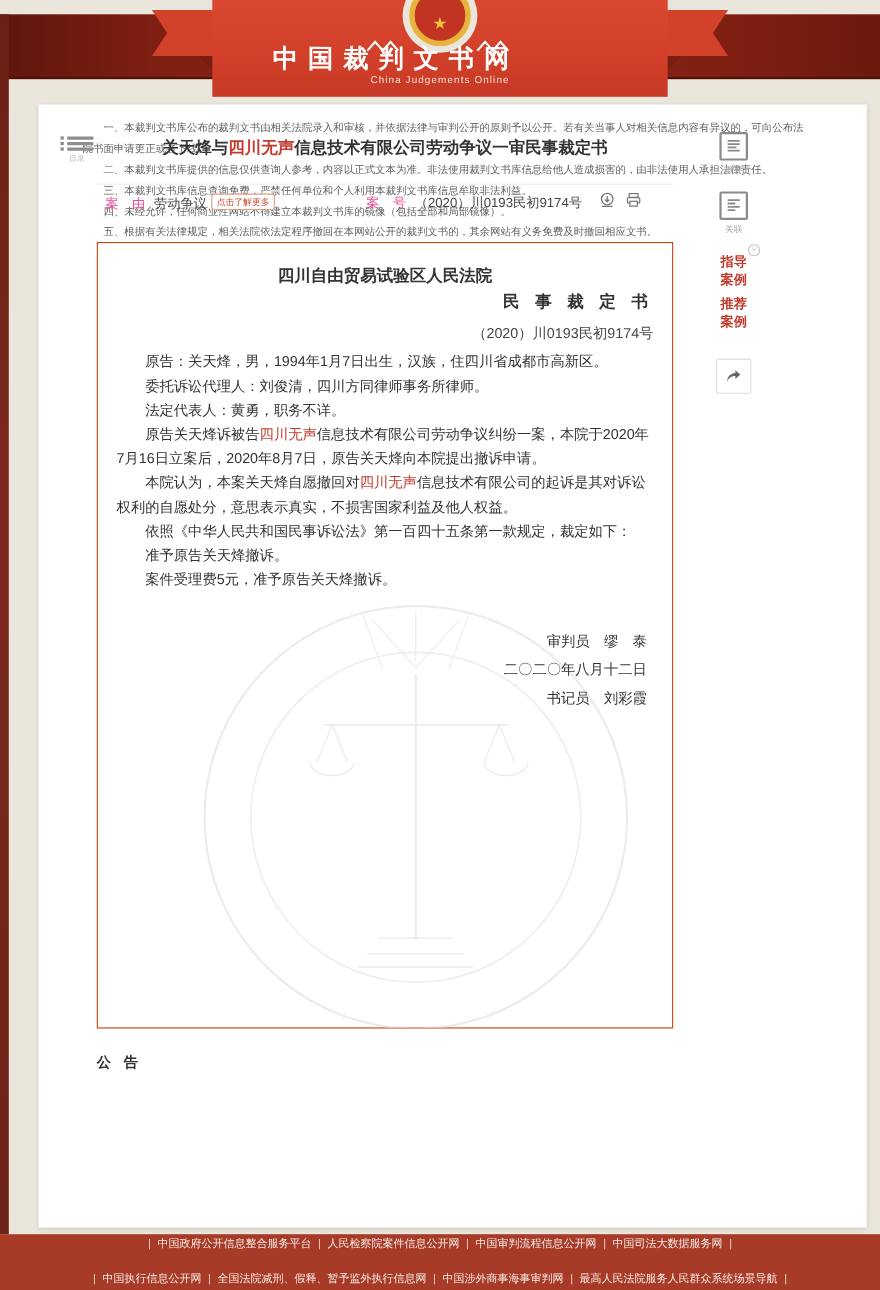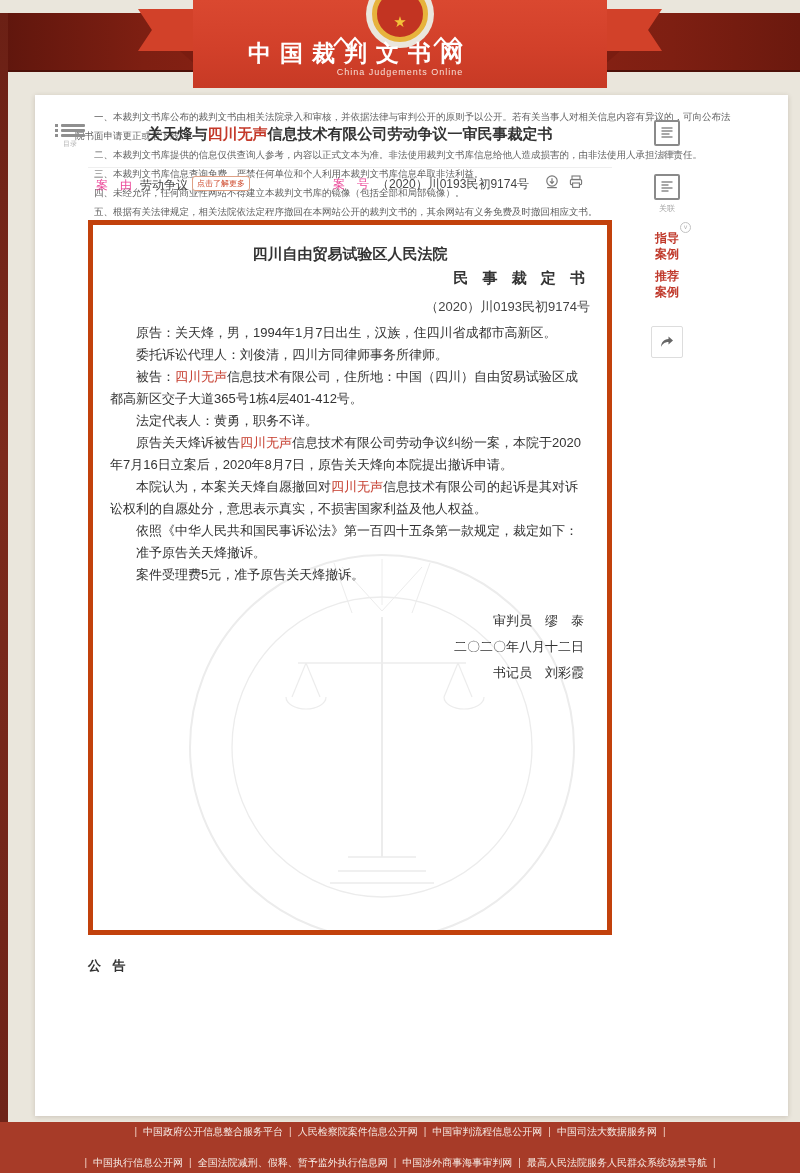--- a/index.html
+++ b/index.html
@@ -56,29 +56,29 @@
   .meta .lab { color:#ec4899; margin-right:8px; }
   .meta .val { color:#444; font-weight:normal; }
   .meta .mid { position:absolute; left:237px; top:0; }
   .badge { display:inline-block; font-size:8px; color:#cf4a2d; border:1px solid #dfa084;
     border-radius:3px; padding:1px 4px; margin-left:4px; vertical-align:3px; background:#fff; cursor:pointer; }
   .meta-icons { position:absolute; right:28px; top:6px; display:flex; gap:8px; }
   .meta-icons svg { cursor:pointer; }
   .redact { display:inline-block; width:88px; height:15px; background:#0b0b0b;
     vertical-align:-3px; transform:rotate(-1.2deg); margin-left:2px; }
   
-  .ruling { position:relative; margin-top:0; border:5px solid #c2410c; height:715px; overflow:hidden;
+  .ruling { position:relative; margin-top:0; border:1px solid #c2410c; height:715px; overflow:hidden;
     padding:14px 17px 0 17px; }
   .wm { position:absolute; left:0; top:0; z-index:0; pointer-events:none; }
   .ruling .content { position:relative; z-index:1; }
   .court { text-align:center; font-size:15px; font-weight:bold; color:#333; margin-top:6px; }
   .dtype { text-align:right; font-size:15px; font-weight:bold; color:#333; margin-top:5px; letter-spacing:5px; }
   .caseno { text-align:right; font-size:13px; color:#444; margin:10px 0 6px 0; }
   .paras p { font-size:13px; color:#333; line-height:22px; text-indent:2em; }
-  .sig { text-align:right; font-size:13px; color:#333; margin-top:22px; line-height:26px; padding-right:6px; }
+  .sig { text-align:right; font-size:13px; color:#333; margin-top:32px; line-height:26px; padding-right:6px; }
   
   .notice-title { font-size:13px; font-weight:bold; color:#333;
     margin-top:22px; letter-spacing:4px; }
   .notice-items { margin:12px 52px 0 40px; }
   .notice-items p { font-size:9.5px; color:#5f5f5f; line-height:2.0; text-indent:2em; }
   
   .rail { position:absolute; left:604px; top:25px; width:56px; text-align:center; }
   .rail .tool { margin-bottom:14px; cursor:pointer; }
   .rail .ibox { width:26px; height:26px; border:2px solid #8a8a8a; border-radius:2px;
     margin:0 auto; display:flex; align-items:center; justify-content:center; }
@@ -169,21 +169,20 @@
           <path d="M289 386l-40-44M289 386l40-44M289 380v-46M259 388l-18-50M319 388l18-50" stroke-width="1"></path>
         </g>
       </svg>
       <div class="content">
         <div class="court">四川自由贸易试验区人民法院</div>
         <div class="dtype">民 事 裁 定 书</div>
         <div class="caseno">（2020）川0193民初9174号</div>
         <div class="paras" id="paragraphs">
             <p><span>原告：关天烽，男，1994年1月7日出生，汉族，住四川省成都市高新区。</span></p>
             <p><span>委托诉讼代理人：刘俊清，四川方同律师事务所律师。</span></p>
-            <p><span>被告：</span><span class="red">四川无声</span><span>信息技术有限公司，住所地：中国（四川）自由贸易试验区成都高新区交子大道365号1栋4层401-412号。</span></p>
             <p><span>法定代表人：黄勇，职务不详。</span></p>
             <p><span>原告关天烽诉被告</span><span class="red">四川无声</span><span>信息技术有限公司劳动争议纠纷一案，本院于2020年7月16日立案后，2020年8月7日，原告关天烽向本院提出撤诉申请。</span></p>
             <p><span>本院认为，本案关天烽自愿撤回对</span><span class="red">四川无声</span><span>信息技术有限公司的起诉是其对诉讼权利的自愿处分，意思表示真实，不损害国家利益及他人权益。</span></p>
             <p><span>依照《中华人民共和国民事诉讼法》第一百四十五条第一款规定，裁定如下：</span></p>
             <p><span>准予原告关天烽撤诉。</span></p>
             <p><span>案件受理费5元，准予原告关天烽撤诉。</span></p>
           </div>
         <div class="sig" id="signature">
             <div>审判员　缪　泰</div>
             <div>二〇二〇年八月十二日</div>

